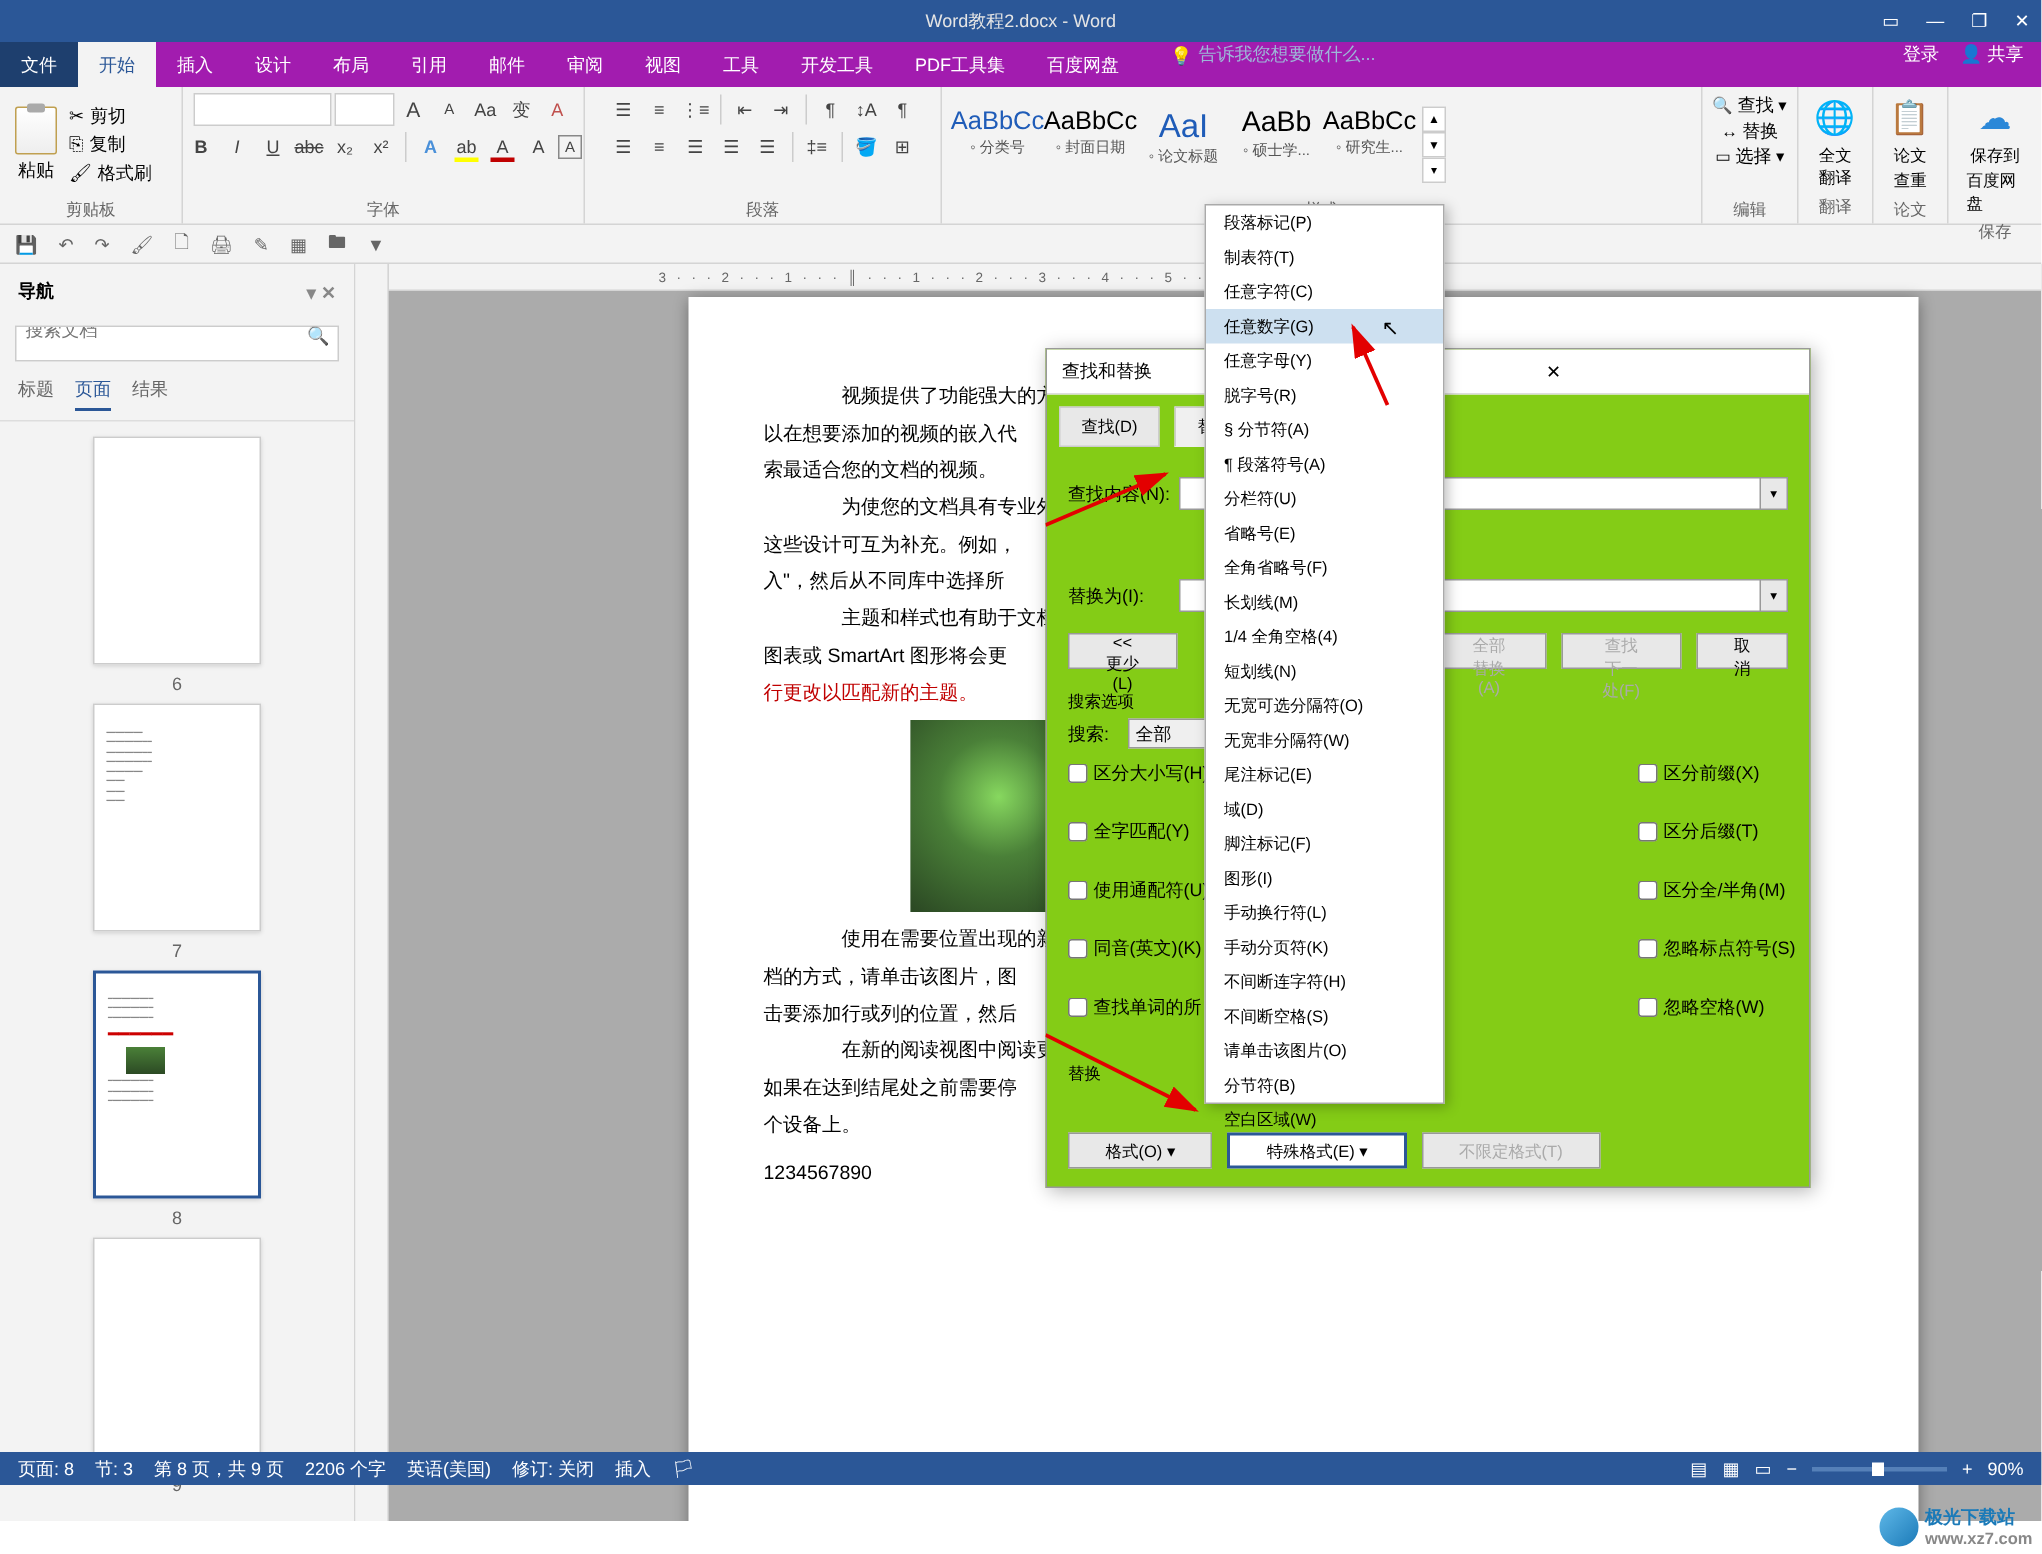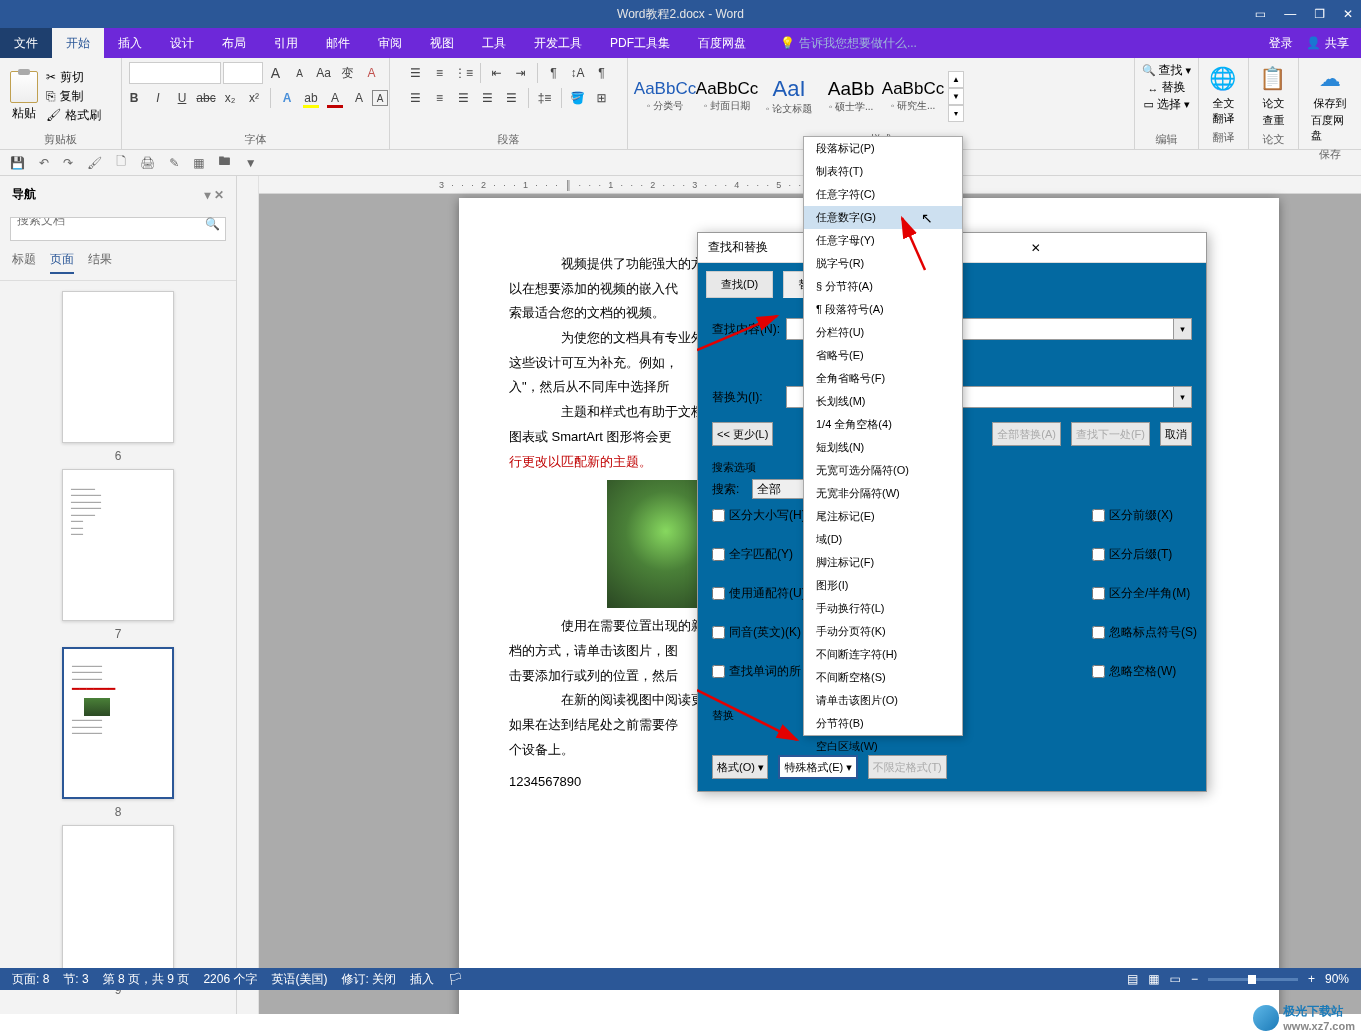--- a/index.html
+++ b/index.html
@@ -1,21 +1,21 @@
 <!DOCTYPE html>
 <html><head>
 <meta charset="utf-8">
 <style>
 *{margin:0;padding:0;box-sizing:border-box;font-family:"Microsoft YaHei",sans-serif;font-size:12px}
 body{background:#fff;overflow:hidden;width:1361px;height:1036px;position:relative}
 .titlebar{background:#2b5797;height:28px;display:flex;align-items:center;justify-content:space-between;padding:0 8px;color:#fff}
 .titlebar-center{position:absolute;left:50%;transform:translateX(-50%);color:#e5e5e5}
 .titlebar-right{display:flex;gap:18px}
 .titlebar-right span{color:#fff;cursor:pointer}
-.menubar{background:#6d28d9;height:30px;display:flex;align-items:center;color:#fff}
+.menubar{background:#a21caf;height:30px;display:flex;align-items:flex-start;color:#fff}
 .menubar .tab{padding:0 14px;height:100%;display:flex;align-items:center;cursor:pointer}
 .menubar .tab.file{background:#1e3f6e}
 .menubar .tab.active{background:#f3f3f3;color:#2b5797}
 .menubar .tell{color:#9db7d8;margin-left:20px;display:flex;align-items:center;gap:4px}
 .menubar .right{margin-left:auto;display:flex;gap:14px;padding-right:12px}
 .ribbon{background:#f3f3f3;height:92px;border-bottom:1px solid #d4d4d4;display:flex}
 .ribbon-group{border-right:1px solid #d4d4d4;display:flex;flex-direction:column;padding:4px 6px 0}
 .ribbon-group-content{flex:1;display:flex;align-items:center;gap:4px}
 .ribbon-group-label{text-align:center;font-size:11px;color:#666;padding:2px 0}
 .paste-btn{display:flex;flex-direction:column;align-items:center;gap:2px;padding:2px 4px}
@@ -25,21 +25,21 @@
 .clip-item{display:flex;align-items:center;gap:4px}
 .font-select{border:1px solid #ccc;background:#fff;height:22px;padding:0 4px;font-size:11px}
 .font-name{width:92px}
 .font-size{width:40px}
 .btn-icon{width:22px;height:22px;display:inline-flex;align-items:center;justify-content:center;cursor:pointer;color:#444}
 .row{display:flex;gap:2px;align-items:center}
 .col{display:flex;flex-direction:column;gap:3px}
 .sep{width:1px;height:20px;background:#ccc;margin:0 3px}
 .color-bar{position:absolute;bottom:1px;left:3px;right:3px;height:3px}
 .btn-icon.rel{position:relative}
-.style-box{width:62px;height:52px;border:1px solid transparent;display:flex;flex-direction:column;align-items:center;justify-content:center;cursor:pointer}
+.style-box{width:62px;height:52px;border:1px solid transparent;display:flex;flex-direction:column;align-items:center;cursor:pointer}
 .style-sample{font-size:17px}
 .style-name{font-size:10px;color:#555}
 .style-gallery{display:flex}
 .scroll-btns{display:flex;flex-direction:column;width:16px}
 .scroll-btns span{height:17px;border:1px solid #ccc;background:#fff;font-size:8px;text-align:center;line-height:15px}
 .edit-item{display:flex;align-items:center;gap:3px;font-size:11px}
 .big-icon{display:flex;flex-direction:column;align-items:center;gap:2px;padding:2px 6px}
 .big-icon .ico{width:30px;height:30px;display:flex;align-items:center;justify-content:center;font-size:22px}
 .qat{background:#f3f3f3;height:26px;border-bottom:1px solid #d4d4d4;display:flex;align-items:center;gap:14px;padding:0 10px}
 .qat-icon{color:#666;cursor:pointer}
@@ -62,34 +62,34 @@
 .page{position:absolute;left:200px;top:22px;width:820px;height:1060px;background:#fff;box-shadow:0 2px 10px rgba(0,0,0,.4);padding:22px 50px}
 .page h2{font-size:16px;font-weight:bold;text-align:center;margin-bottom:14px}
 .page p{font-size:13px;line-height:1.9;text-align:justify;text-indent:2em}
 .page p.red{color:#c00000}
 .statusbar{position:absolute;bottom:46px;left:0;right:0;height:22px;background:#2b5797;color:#fff;display:flex;align-items:center;padding:0 12px;font-size:11px;gap:14px}
 .statusbar .right{margin-left:auto;display:flex;gap:10px;align-items:center}
 .zoom-slider{width:90px;height:3px;background:#5580b8;position:relative}
 .zoom-slider::after{content:"";position:absolute;left:45%;top:-3px;width:8px;height:9px;background:#fff}
 .watermark{position:absolute;bottom:4px;right:6px;color:#1b7ab8;font-size:18px;font-weight:bold;z-index:200;display:flex;align-items:center;gap:4px}
 .watermark .sub{font-size:11px;color:#888}
-.dialog{position:absolute;left:697px;top:232px;width:510px;height:560px;background:#0369a1;border:1px solid #999;box-shadow:2px 2px 12px rgba(0,0,0,.3);z-index:50}
+.dialog{position:absolute;left:697px;top:232px;width:510px;height:560px;background:#84cc16;border:1px solid #999;box-shadow:2px 2px 12px rgba(0,0,0,.3);z-index:50}
 .dlg-title{height:30px;background:#fff;border-bottom:1px solid #ddd;display:flex;align-items:center;padding:0 10px}
 .dlg-title span{flex:1}
 .dlg-close{cursor:pointer;padding:0 8px}
 .dlg-tabs{display:flex;padding:8px 8px 0;gap:11px}
 .dlg-tab{padding:5px 14px;border:1px solid #ccc;background:#e8e8e8;cursor:pointer;font-size:11px;margin-right:-1px}
 .dlg-tab.active{background:#f0f0f0;border-bottom-color:#f0f0f0;position:relative;z-index:1}
 .dlg-body{padding:10px 14px}
 .dlg-row{display:flex;align-items:center;margin:10px 0}
 .dlg-row label{width:74px}
 .dlg-row input[type=text]{flex:1;height:22px;border:1px solid #999;padding:0 4px}
 .dlg-row .dd{width:18px;height:22px;border:1px solid #999;border-left:0;background:#e8e8e8;text-align:center;line-height:20px;font-size:9px}
 .dlg-buttons{display:flex;gap:10px;margin:14px 0 14px 0;justify-content:flex-start}
-.dlg-btn{height:24px;padding:0 4px;border:1px solid #999;background:#e8e8e8;cursor:pointer;font-size:11px}
+.dlg-btn{height:24px;padding:0 24px;border:1px solid #999;background:#e8e8e8;cursor:pointer;font-size:11px}
 .dlg-btn.disabled{color:#aaa}
 .dlg-section{font-size:11px;margin:8px 0 4px}
 .dlg-opts{display:flex;flex-wrap:wrap}
 .dlg-opts label{width:200px;margin:4px 0;font-size:11px;display:flex;align-items:center;gap:4px}
 .dlg-bot{position:absolute;bottom:12px;left:14px;display:flex;gap:10px}
 .dlg-bot .dlg-btn.highlight{border:2px solid #2b5797;background:#fff}
 .popup{position:absolute;left:803px;top:136px;width:160px;background:#fff;border:1px solid #aaa;box-shadow:2px 2px 8px rgba(0,0,0,.25);z-index:60;max-height:600px}
 .popup-item{padding:4px 12px;font-size:11px;cursor:pointer;white-space:nowrap}
 .popup-item:hover,.popup-item.hov{background:#cde0f0}
 .arrow{position:absolute;z-index:70;pointer-events:none}

